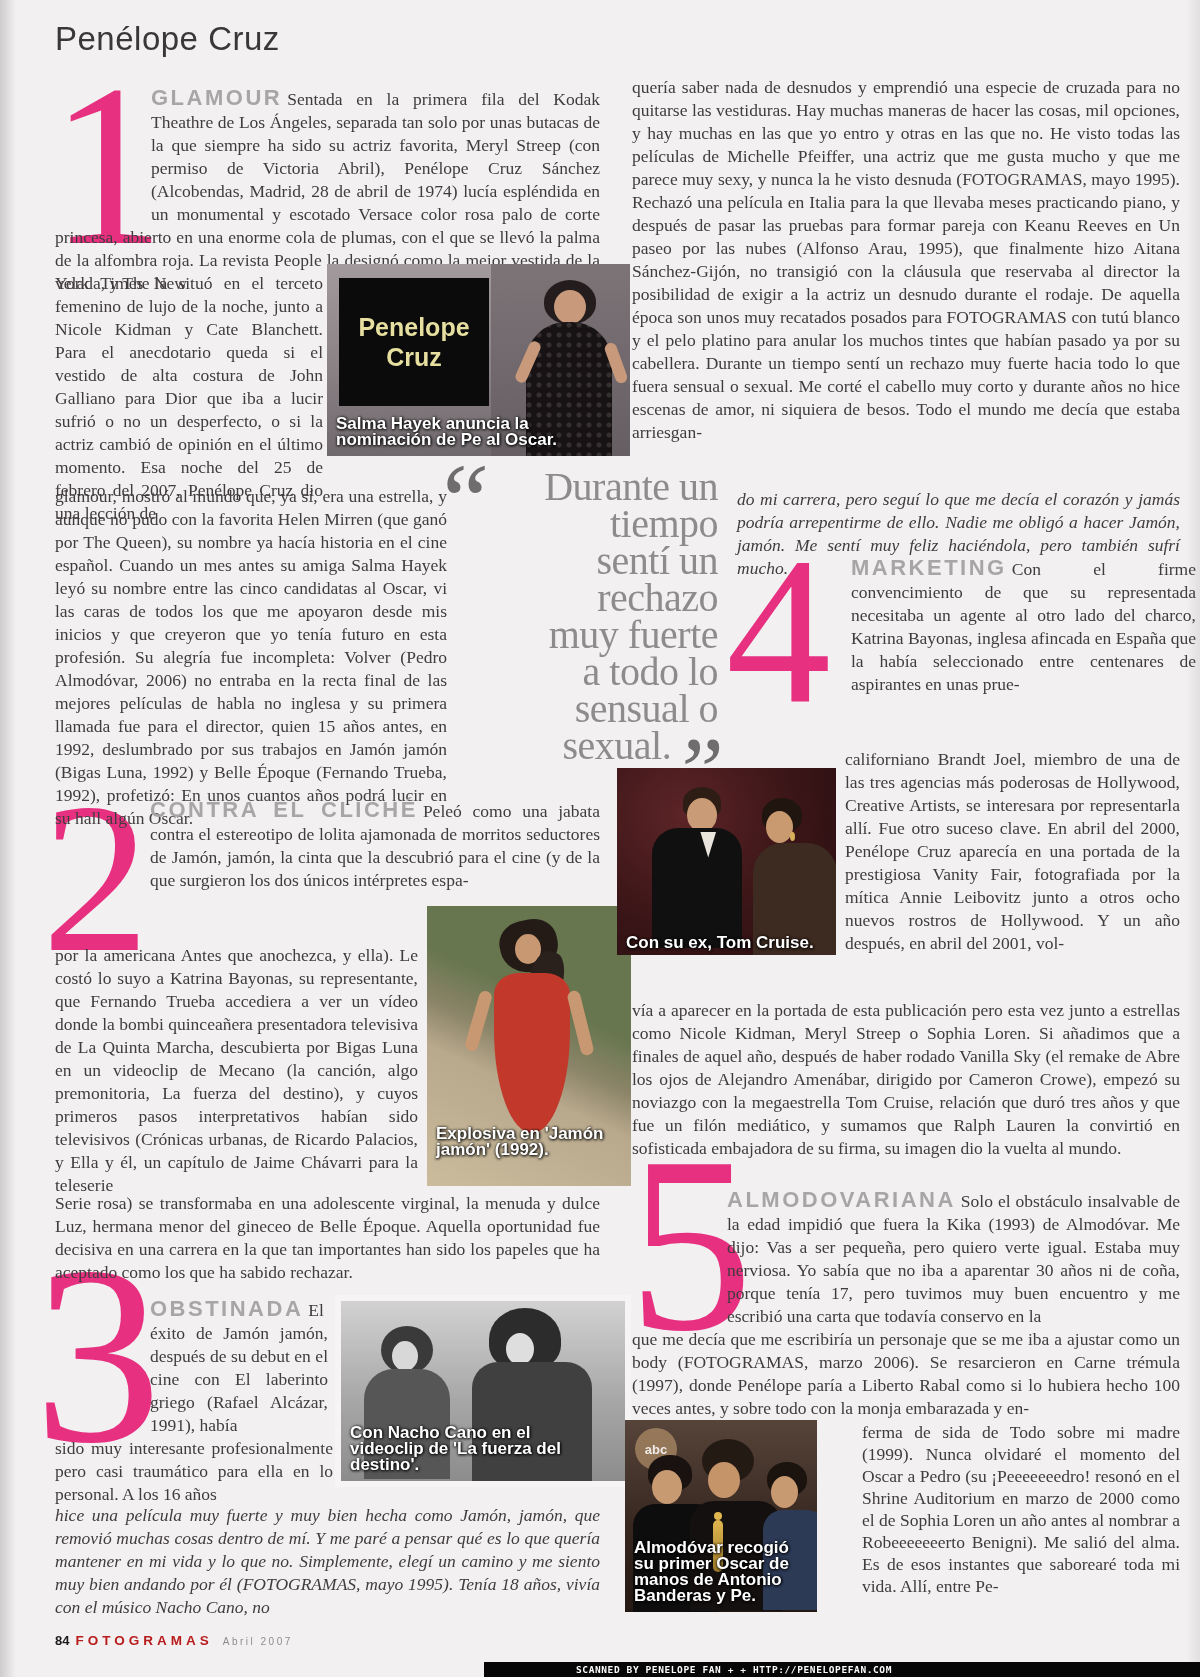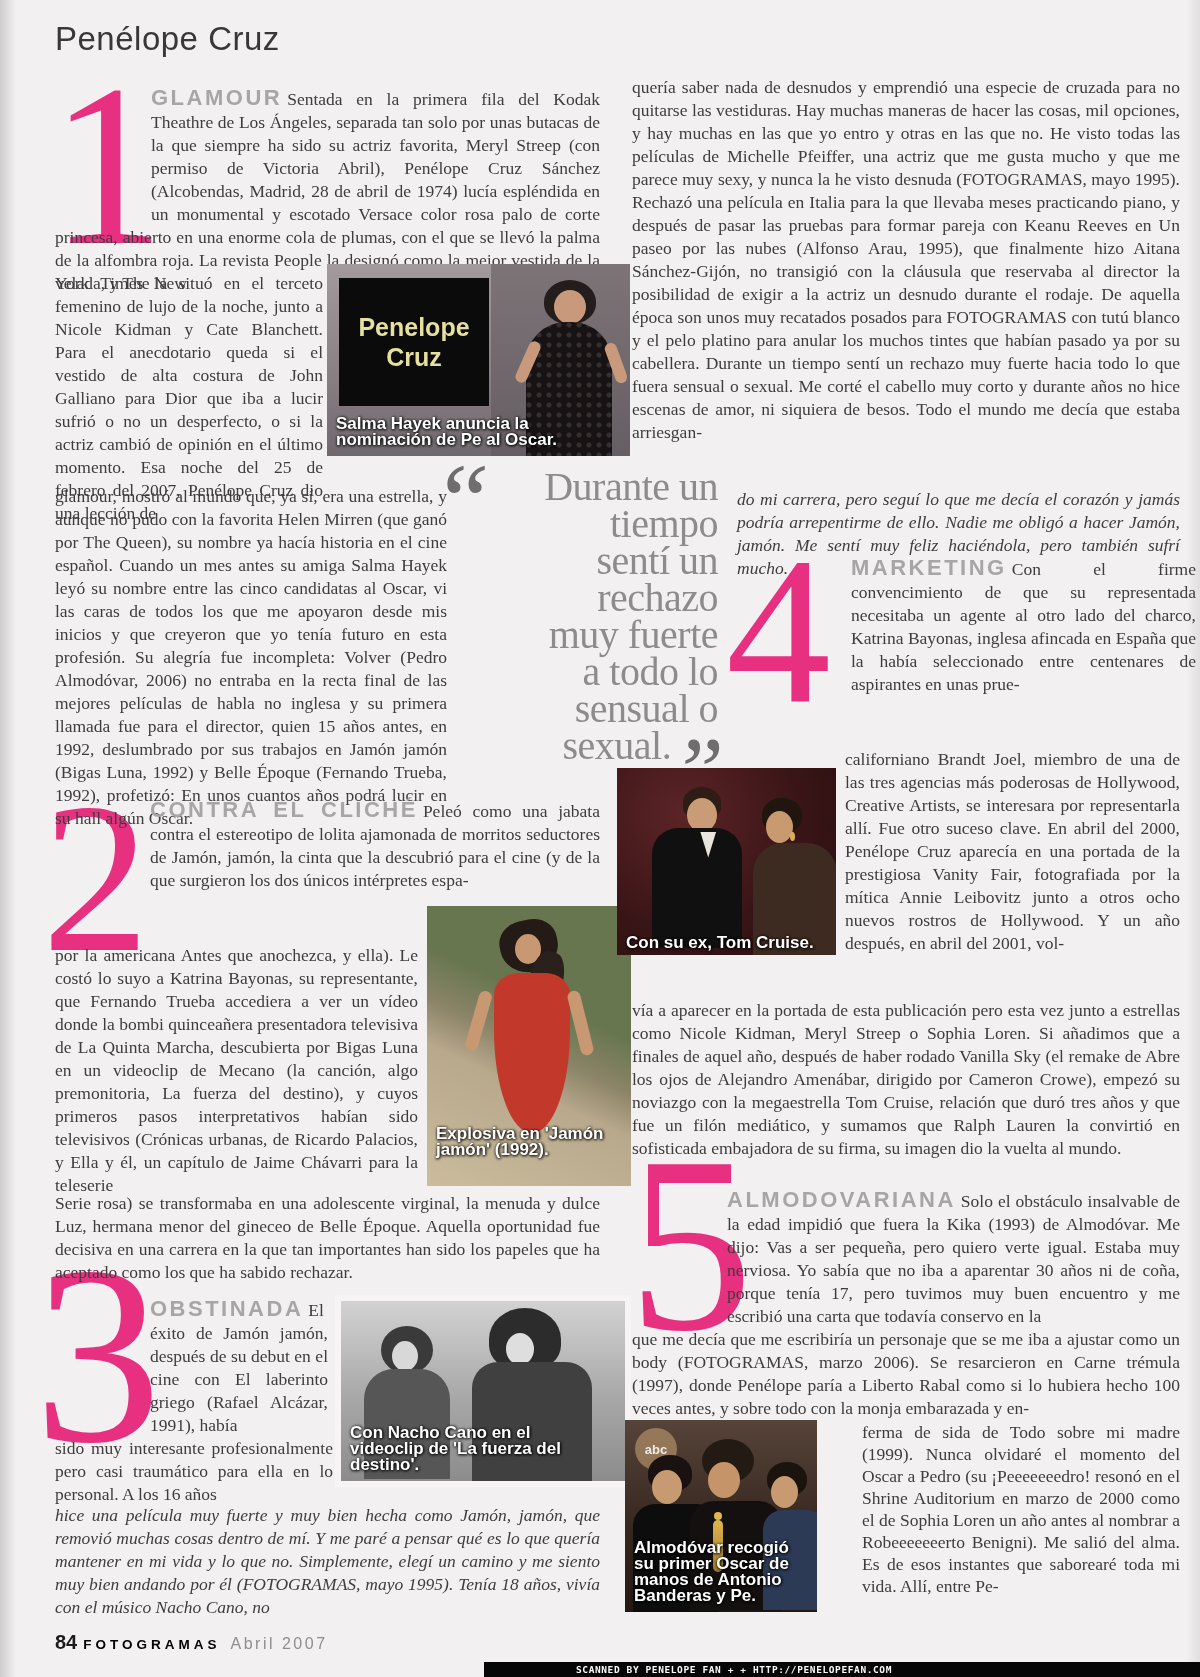--- a/index.html
+++ b/index.html
@@ -17,23 +17,23 @@
   .pq-close{font-size:95px;color:#6f6d6e;font-style:italic;line-height:0;vertical-align:-44px;letter-spacing:-6px;}
   .photo{position:absolute;overflow:hidden;background:#8a8286;}
   .caption{position:absolute;left:9px;bottom:8px;font-family:"Liberation Sans",sans-serif;font-weight:bold;
            font-size:17px;line-height:16px;color:#fff;max-width:88%;
            text-shadow:0 1px 3px rgba(0,0,0,.95),1px 0 3px rgba(0,0,0,.95);}
   .fig{position:absolute;}
   .screen-panel{position:absolute;left:12px;top:14px;width:150px;height:128px;background:#0b0b0b;
                 display:flex;align-items:center;justify-content:center;text-align:center;
                 font-family:"Liberation Sans",sans-serif;font-weight:bold;font-size:25px;line-height:30px;color:#e6dfa0;}
   .footer{left:55px;top:1631px;font-family:"Liberation Sans",sans-serif;}
-  .footer .pg{font-size:20px;font-weight:bold;color:#1d1b1c;margin-right:6px;}
-  .footer .mag{font-size:13.5px;font-weight:bold;letter-spacing:4px;color:#000000;margin-right:10px;}
-  .footer .iss{font-size:16px;letter-spacing:2.5px;color:#8f8d8e;}
+  .footer .pg{font-size:13px;font-weight:bold;color:#1d1b1c;margin-right:6px;}
+  .footer .mag{font-size:13.5px;font-weight:bold;letter-spacing:4px;color:#b91c1c;margin-right:10px;}
+  .footer .iss{font-size:10px;letter-spacing:2.5px;color:#8f8d8e;}
   .scanbar{left:484px;right:0;bottom:0;height:15px;background:#060606;color:#fafafa;
            font-family:"DejaVu Sans Mono",monospace;font-size:9.5px;font-weight:bold;
            letter-spacing:.6px;line-height:15px;padding-left:92px;box-sizing:border-box;}
   .edge-l{left:0;top:0;width:16px;height:100%;background:linear-gradient(90deg,rgba(80,74,78,.22),rgba(0,0,0,0));}
   .edge-r{right:0;top:0;width:14px;height:100%;background:linear-gradient(270deg,rgba(80,74,78,.10),rgba(0,0,0,0));}
   .sp{float:left;}
 </style>
 </head>
 <body>
 

